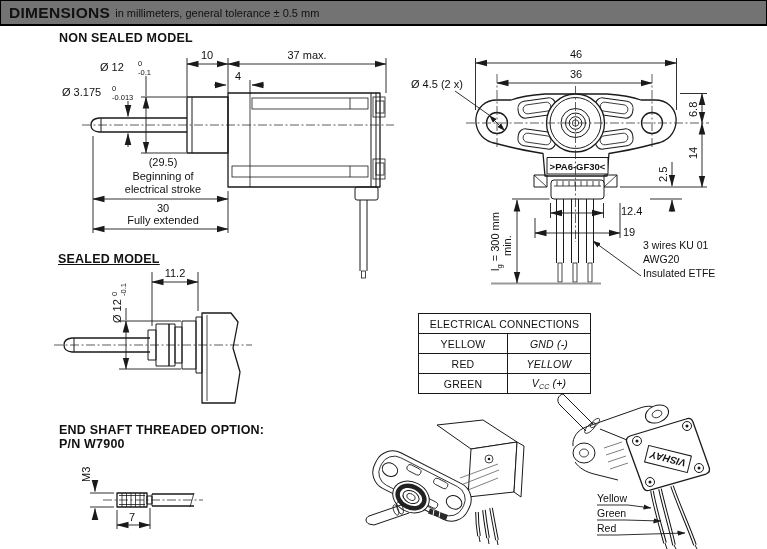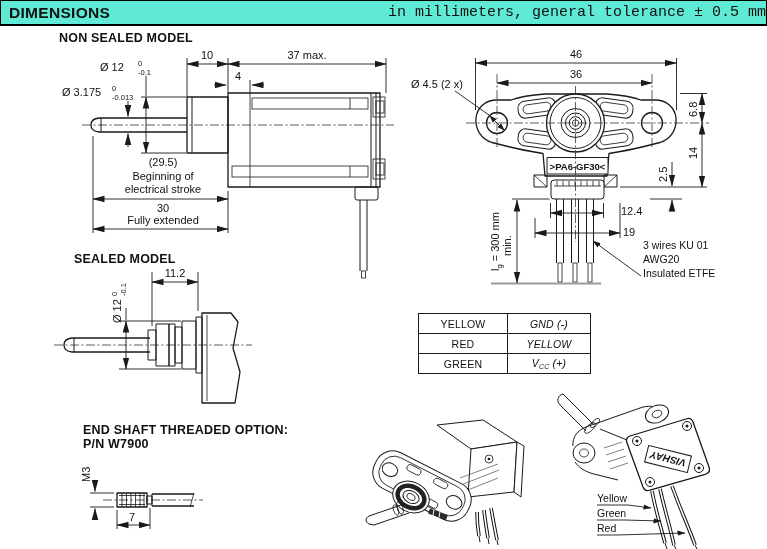--- a/index.html
+++ b/index.html
@@ -2,26 +2,26 @@
 <html><head>
 <meta charset="utf-8">
 <style>
   html,body { margin:0; padding:0; }
   body {
     width:767px; height:549px; position:relative; overflow:hidden;
     background:#ffffff; font-family:"Liberation Sans", sans-serif; color:#111;
   }
   .hdr {
     position:absolute; left:0; top:0; right:0; height:23px;
-    background:#5eead4; border-top:1.5px solid #000; border-left:1.5px solid #000;
+    background:#737373; border-top:1.5px solid #000; border-left:1.5px solid #000;
     border-right:1.5px solid #000; border-bottom:2.5px solid #000;
-    display:flex; align-items:center; padding-left:8px;justify-content:space-between;
+    display:flex; align-items:center; padding-left:8px;
   }
   .hdr-bold { font-weight:bold; font-size:15.5px; letter-spacing:.3px; }
-  .hdr-rest { font-size:15px; margin-left:5px;font-family:Liberation Mono, monospace; }
+  .hdr-rest { font-size:11px; margin-left:5px; }
   .sec-heading { position:absolute; font-weight:bold; font-size:12.5px; letter-spacing:.2px; }
   svg { position:absolute; left:0; top:0; }
   
   .ol  { fill:none; stroke:#1a1a1a; stroke-width:1.3; stroke-linejoin:round; }
   .o2  { fill:none; stroke:#1a1a1a; stroke-width:1; stroke-linejoin:round; }
   .o1  { fill:none; stroke:#1a1a1a; stroke-width:0.8; }
   .wf  { fill:#ffffff; }
   .dim { fill:none; stroke:#1a1a1a; stroke-width:0.9; }
   .cl  { fill:none; stroke:#333; stroke-width:0.8; stroke-dasharray:9 2.5 2 2.5; }
   .gray{ stroke:#9a9a9a; stroke-width:2.2; }
@@ -36,21 +36,21 @@
   .wire   { stroke:#111; stroke-width:3.6; fill:none; }
   .wirein { stroke:#fff; stroke-width:1.6; fill:none; }
   
   table.conn {
     position:absolute; left:418px; top:313px; border-collapse:collapse;
     font-size:10.5px; letter-spacing:.2px; color:#111; table-layout:fixed;
   }
   .conn th, .conn td { border:1.4px solid #1a1a1a; text-align:center; padding:0; height:19px; font-weight:normal; }
   .conn .c1 { width:88px; } .conn .c2 { width:82px;font-style:italic; }
   .conn sub { font-size:7px; vertical-align:-2px; }
-  .h2line { line-height:14px;margin-left:24px; }
+  .h2line { line-height:14px; }
 </style>
 </head>
 <body>
 
 <svg width="767" height="549" viewBox="0 0 767 549">
   <defs>
     <marker id="ar" viewBox="0 0 12 8" refX="11.5" refY="4" markerWidth="12" markerHeight="8" orient="auto-start-reverse" markerUnits="userSpaceOnUse">
       <path d="M0,0.7 L12,4 L0,7.3 Z" fill="#1a1a1a"></path>
     </marker>
     <marker id="arS" viewBox="0 0 8 6" refX="7.5" refY="3" markerWidth="8" markerHeight="6" orient="auto-start-reverse" markerUnits="userSpaceOnUse">
@@ -392,28 +392,31 @@
     <path class="dim" d="M597,535 L617,535 L685,533" marker-end="url(#arS)"></path>
   </g>
 </svg>
 
 <div class="hdr">
   <span class="hdr-bold">DIMENSIONS</span>
   <span class="hdr-rest">in millimeters, general tolerance ± 0.5 mm</span>
 </div>
 
 <div class="sec-heading" style="left:59px; top:31px;">NON SEALED MODEL</div>
-<div class="sec-heading" style="left:74px; top:252px;">SEALED MODEL</div>
+<div class="sec-heading" style="left:58px; top:252px;text-decoration:underline;">SEALED MODEL</div>
 <div class="sec-heading h2line" style="left:59px; top:423px;">
   <div>END SHAFT THREADED OPTION:</div>
   <div>P/N W7900</div>
 </div>
 
 <table class="conn">
   <tbody>
+      <tr>
+    <th colspan="2">ELECTRICAL CONNECTIONS</th>
+  </tr>
   <tr>
     <td class="c1">YELLOW</td>
     <td class="c2">GND (-)</td>
   </tr>
   <tr>
     <td class="c1">RED</td>
     <td class="c2">YELLOW</td>
   </tr>
   <tr>
     <td class="c1">GREEN</td>

